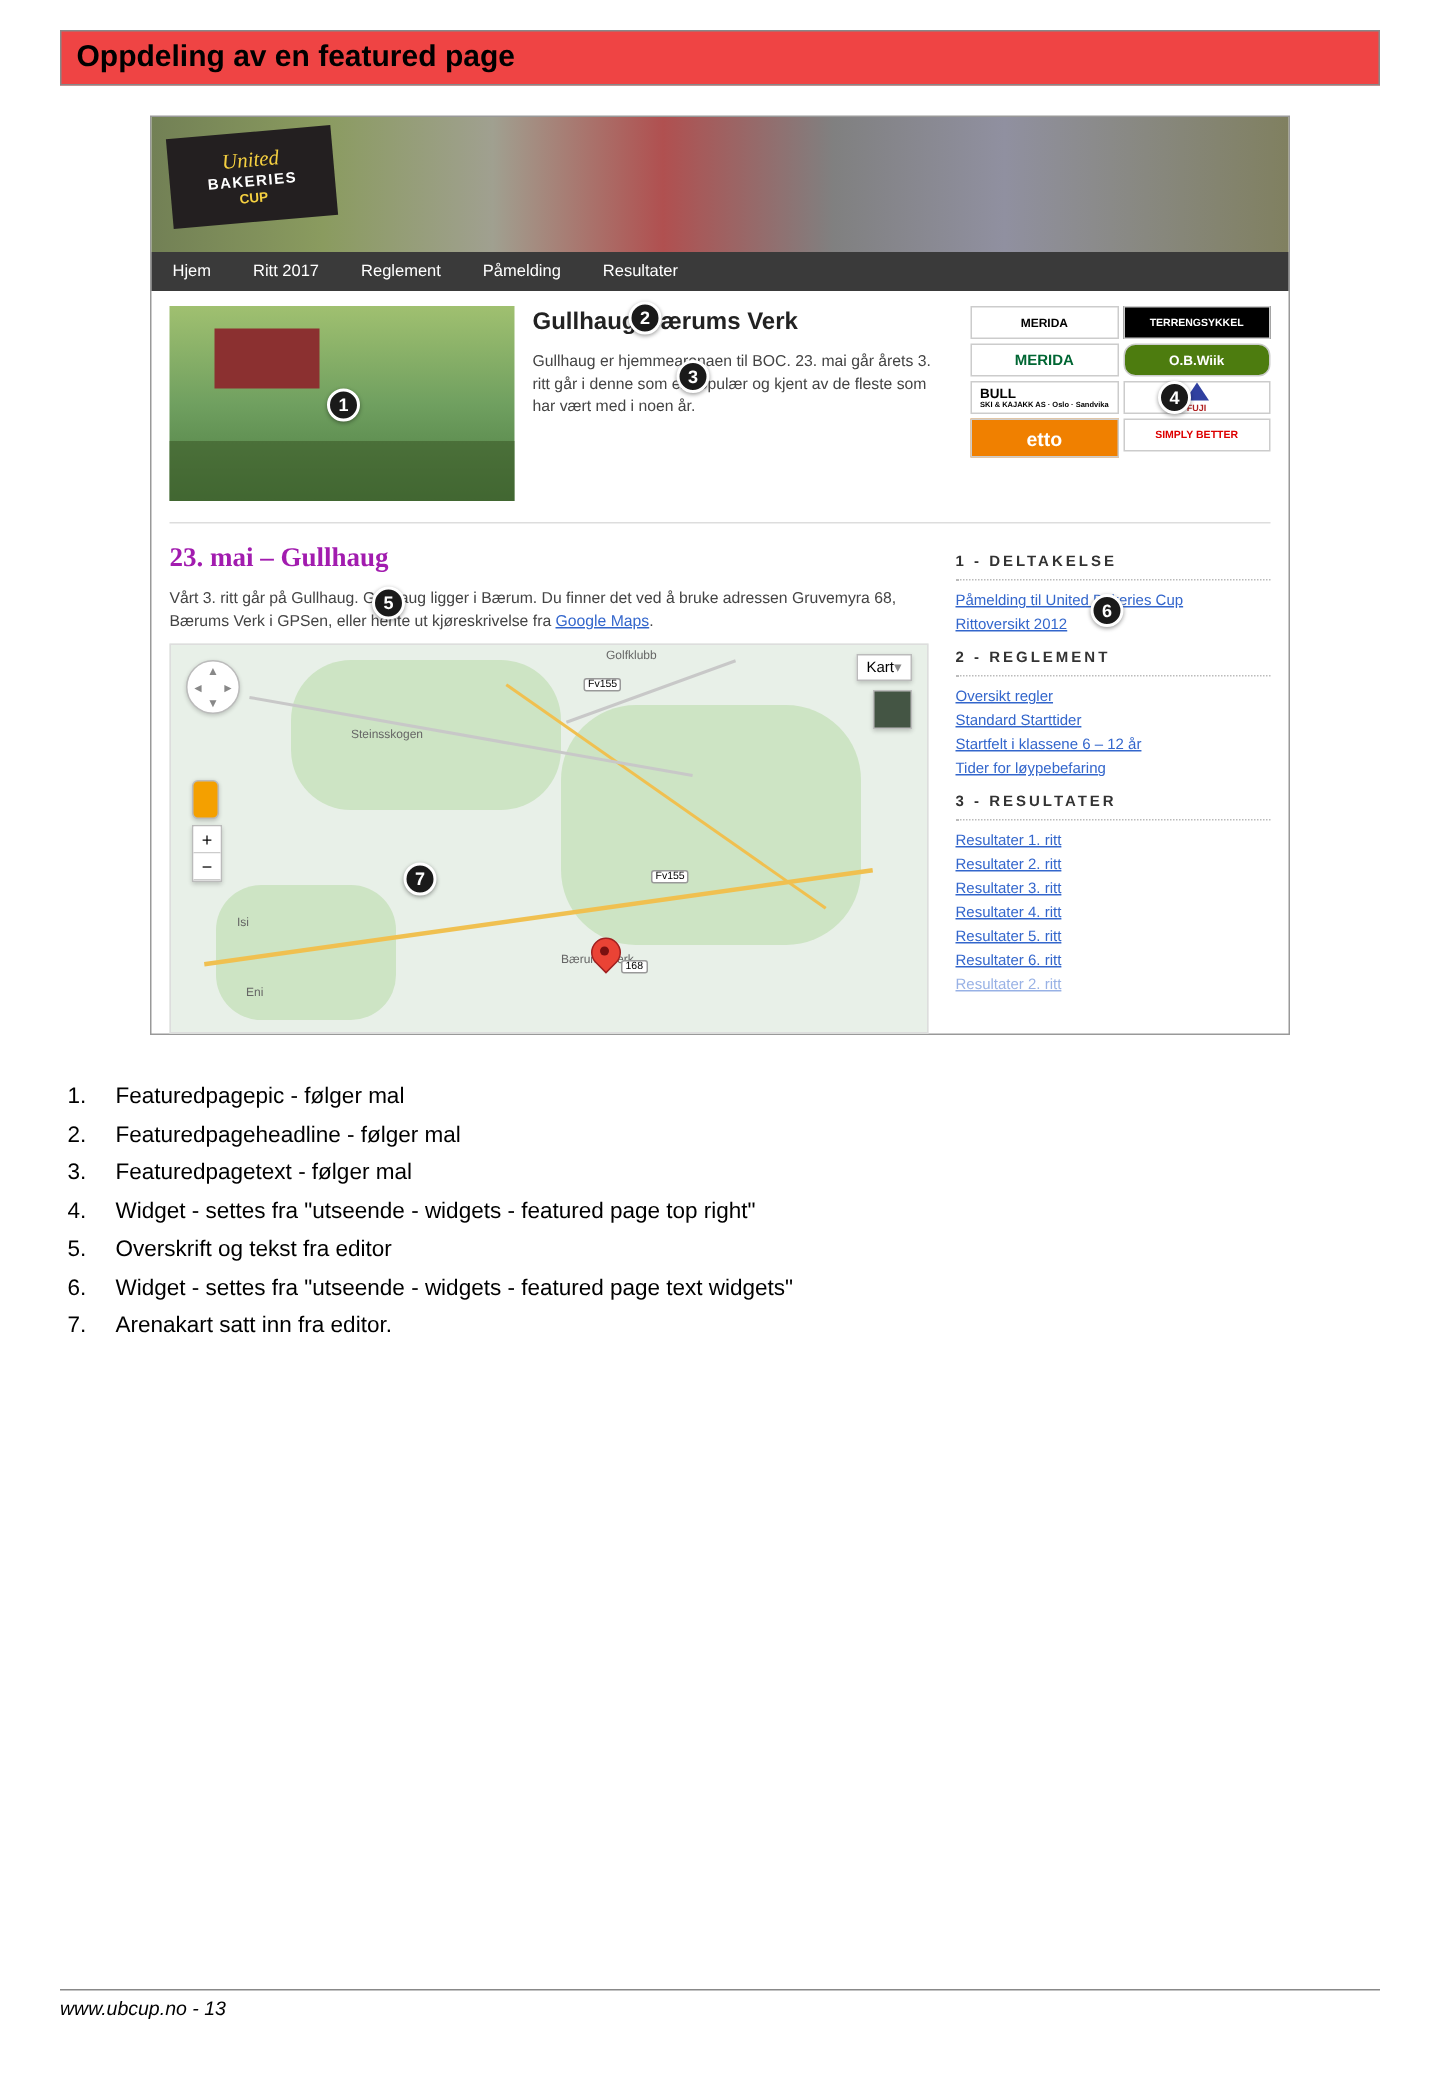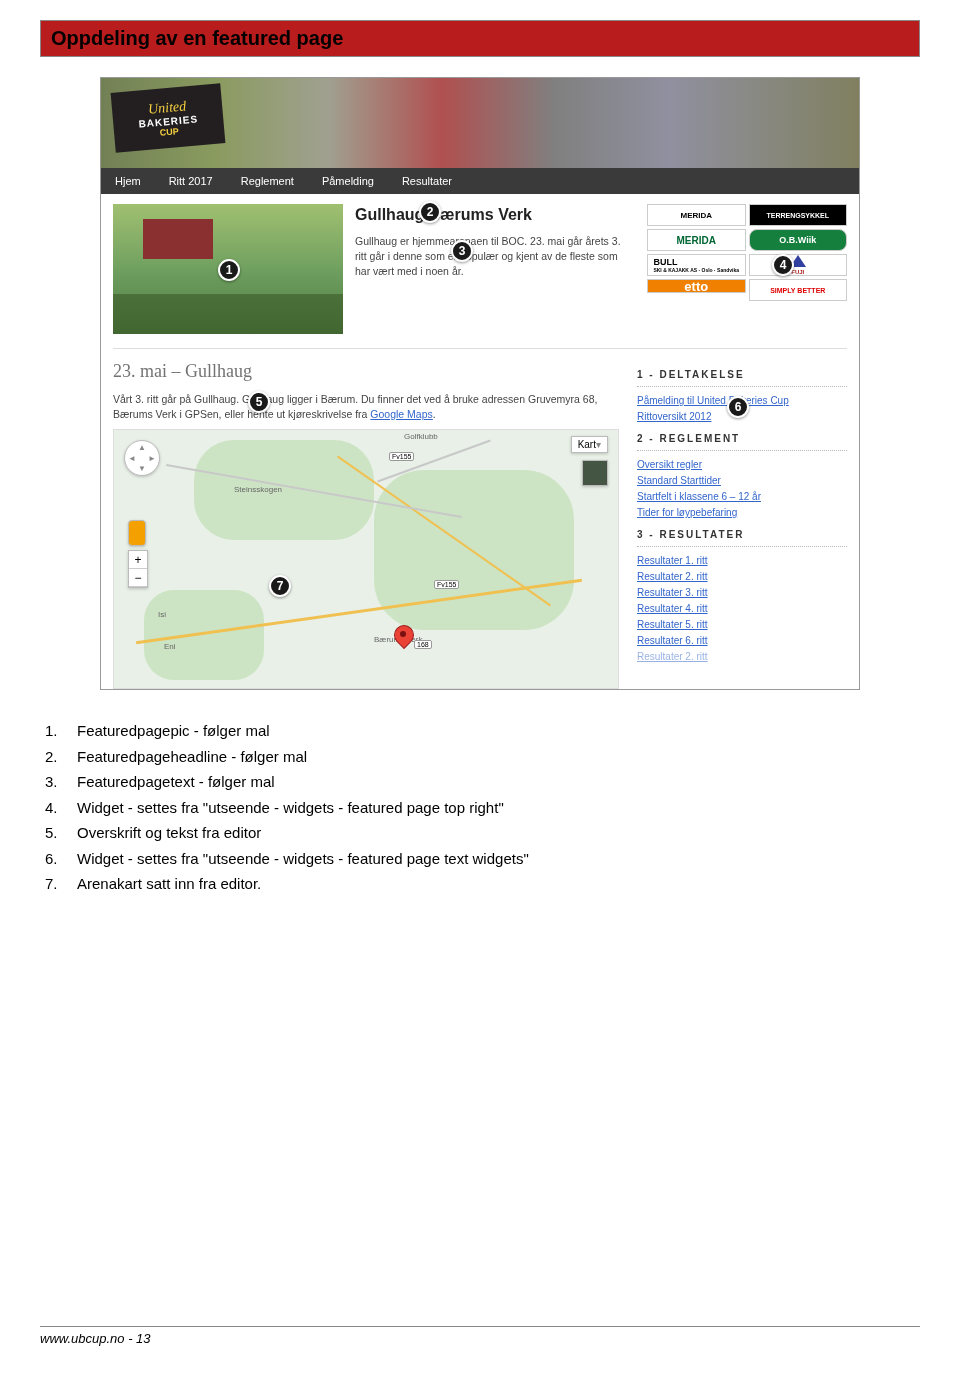--- a/index.html
+++ b/index.html
@@ -8,21 +8,21 @@
     background: #fff;
     width: 960px;
     margin: 0 auto;
     padding: 20px 40px 40px 40px;
     color: #000;
     position: relative;
     min-height: 1386px;
   }
   .section-header {
     border: 1px solid #888;
-    background: #b91c1c;
+    background: #ef4444;
     padding: 6px 10px;
     font-size: 20px;
     font-weight: bold;
     margin-bottom: 20px;
   }
   .screenshot {
     width: 760px;
     margin: 0 auto 30px auto;
     border: 1px solid #999;
     background: #fff;
@@ -95,35 +95,35 @@
     display: flex;
     flex-direction: column;
     gap: 3px;
     position: relative;
   }
   .sp-row { display: flex; gap: 3px; }
   .sp-box { flex: 1; height: 22px; border: 1px solid #ccc; display: flex; align-items: center; justify-content: center; font-size: 8px; font-weight: bold; }
   .sp-diadora { color: #000; }
   .sp-terreng { background: #000; color: #fff; font-size: 7px; }
   .sp-merida { color: #006633; font-size: 10px; }
-  .sp-obwiik { background: #15803d; color: #fff; border-radius: 8px; font-size: 9px; }
+  .sp-obwiik { background: #4d7c0f; color: #fff; border-radius: 8px; font-size: 9px; }
   .sp-bull { background: #fff; color: #000; font-size: 9px; }
   .sp-bull-sub { font-size: 5px; display: block; }
   .sp-fuji { color: #b02020; }
   .sp-fuji-tri { width: 0; height: 0; border-left: 8px solid transparent; border-right: 8px solid transparent; border-bottom: 12px solid #3040a0; margin: 0 auto; }
-  .sp-etto { background: #f08000; color: #fff; font-size: 13px; font-weight: bold; height: 14px; }
+  .sp-etto { background: #f08000; color: #fff; font-size: 13px; font-weight: bold; height: 26px; }
   .sp-simply { color: #d00; font-size: 7px; background: #fff; }
   .divider { border-top: 1px solid #ddd; margin: 4px 12px; }
   .main-row {
     display: flex;
     padding: 8px 12px 0 12px;
     gap: 18px;
   }
   .main-left { flex: 1; }
-  .main-left h2 { font-size: 18px; font-weight: normal; font-family: Georgia, serif; margin-bottom: 10px; color: #737373; }
+  .main-left h2 { font-size: 18px; font-weight: bold; font-family: Georgia, serif; margin-bottom: 10px; color: #a21caf; }
   .main-left p { font-size: 10.5px; line-height: 1.4; color: #444; margin-bottom: 8px; position: relative; }
   .main-left a { color: #3366cc; text-decoration: underline; }
   .main-right {
     width: 210px;
     flex-shrink: 0;
     font-size: 10px;
   }
   .main-right h4 {
     font-size: 10px;
     font-weight: bold;
@@ -323,21 +323,21 @@
         <div class="map-forest" style="left:80px; top:10px; width:180px; height:100px; border-radius:40px;"></div>
         <div class="map-forest" style="left:260px; top:40px; width:200px; height:160px; border-radius:50px;"></div>
         <div class="map-forest" style="left:30px; top:160px; width:120px; height:90px; border-radius:30px;"></div>
         <div class="map-road" style="left:20px; top:180px; width:450px; transform:rotate(-8deg);"></div>
         <div class="map-road" style="left:200px; top:100px; width:260px; height:2px; transform:rotate(35deg);"></div>
         <div class="map-road-grey" style="left:50px; top:60px; width:300px; transform:rotate(10deg);"></div>
         <div class="map-road-grey" style="left:260px; top:30px; width:120px; transform:rotate(-20deg);"></div>
         <div class="map-label" style="left:120px; top:55px;">Steinsskogen</div>
         <div class="map-label" style="left:260px; top:205px;">Bærums Verk</div>
         <div class="map-label" style="left:44px; top:180px;">Isi</div>
-        <div class="map-label" style="left:50px; top:212px;">Eni</div>
+        <div class="map-label" style="left:50px; top:227px;">Eni</div>
         <div class="map-label" style="left:290px; top:2px;">Golfklubb</div>
         <div class="map-shield" style="left:275px; top:22px;">Fv155</div>
         <div class="map-shield" style="left:320px; top:150px;">Fv155</div>
         <div class="map-shield" style="left:300px; top:210px;">168</div>
 
         <div class="map-ctrl-box map-pan">
           <span class="map-pan-v" style="top:2px;">▲</span>
           <span class="map-pan-v" style="bottom:2px;">▼</span>
         </div>
         <div class="map-ctrl-box map-pegman"></div>

